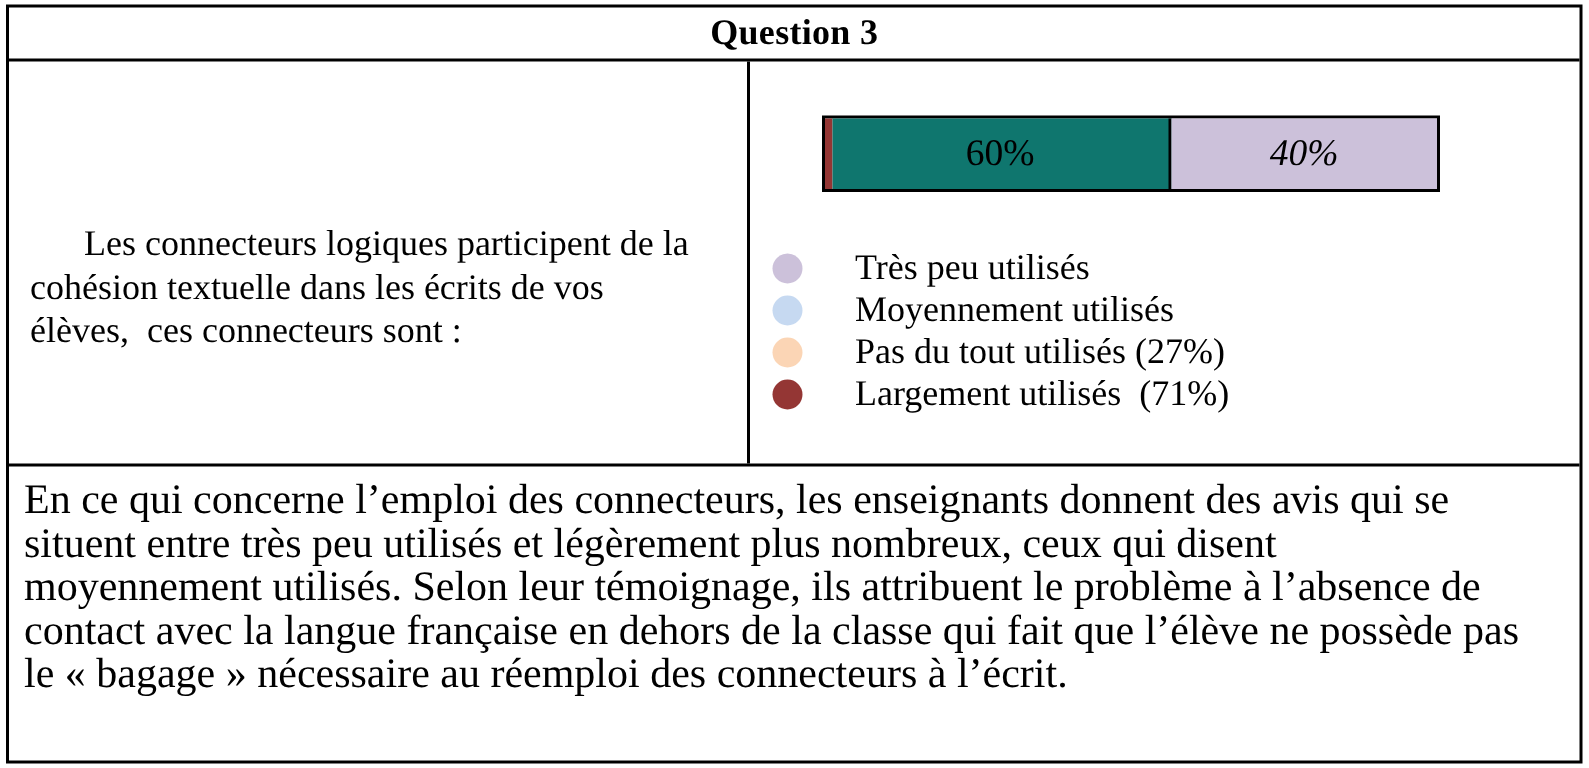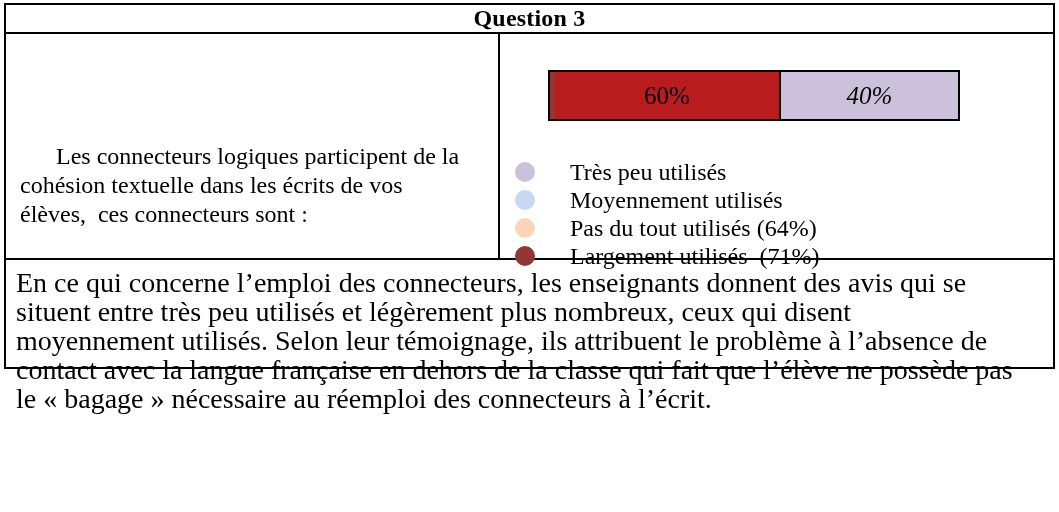--- a/index.html
+++ b/index.html
@@ -7,21 +7,21 @@
   body {
     width: 1059px; height: 512px;
     font-family: "Liberation Serif", "DejaVu Serif", serif;
     color: #000000;
     position: relative;
     overflow: hidden;
   }
   .doc-table {
     position: absolute;
     left: 4px; top: 3px;
-    width: 1051px; height: 366px;
+    width: 1051px; height: 506px;
     border: 2px solid #000000;
     background: #ffffff;
     display: flex;
     flex-direction: column;
   }
   .header-row {
     height: 36px;
     border-bottom: 2px solid #000000;
     display: flex;
     align-items: center;
@@ -104,40 +104,40 @@
   <div class="body-row">
 
     <div class="question-cell">
       <span>Les connecteurs logiques participent de la cohésion textuelle dans les écrits de vos élèves,  ces connecteurs sont :</span>
     </div>
 
     <div class="chart-cell">
 
       <div class="bar">
         <div class="bar-segment" style="background: rgb(148, 54, 52); width: 1.21%;"></div>
-        <div class="bar-segment mid" style="background: #b91c1c; width: 55.34%;">
+        <div class="bar-segment mid" style="background: #0f766e; width: 55.34%;">
           <span>60%</span>
         </div>
         <div class="bar-segment" style="background: rgb(204, 193, 218); width: 43.45%; font-style: italic;">
           <span>40%</span>
         </div>
       </div>
 
       <div class="legend">
         <div class="legend-item">
           <span class="legend-bullet" style="background: rgb(204, 193, 218);"></span>
           <span class="legend-label">Très peu utilisés</span>
         </div>
         <div class="legend-item">
           <span class="legend-bullet" style="background: rgb(198, 217, 241);"></span>
           <span class="legend-label">Moyennement utilisés</span>
         </div>
         <div class="legend-item">
           <span class="legend-bullet" style="background: rgb(251, 213, 181);"></span>
-          <span class="legend-label">Pas du tout utilisés (64%)</span>
+          <span class="legend-label">Pas du tout utilisés (27%)</span>
         </div>
         <div class="legend-item">
           <span class="legend-bullet" style="background: rgb(148, 54, 52);"></span>
           <span class="legend-label">Largement utilisés  (71%)</span>
         </div>
       </div>
 
     </div>
   </div>
 

